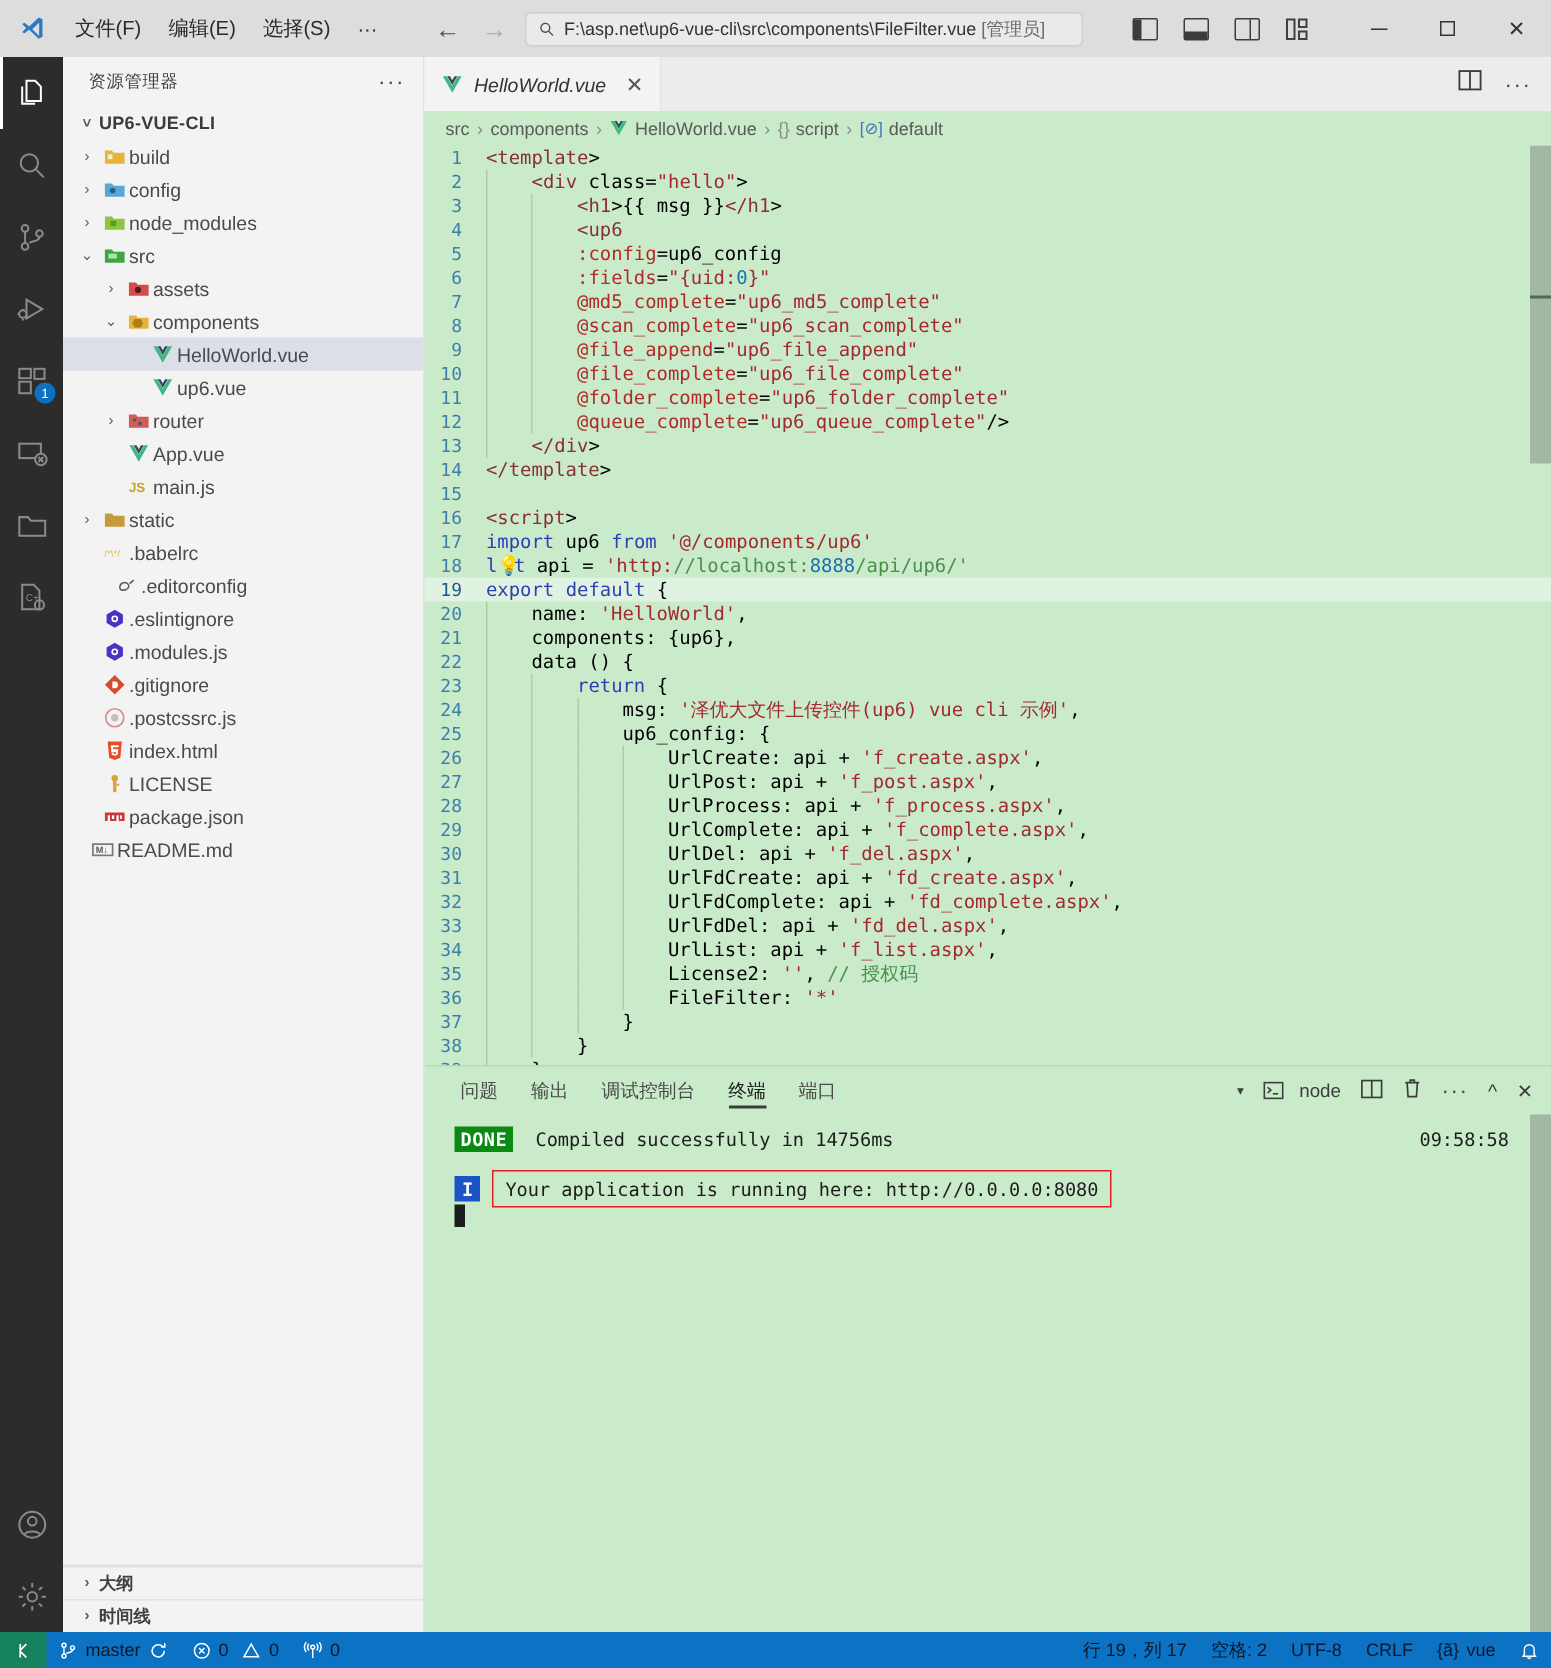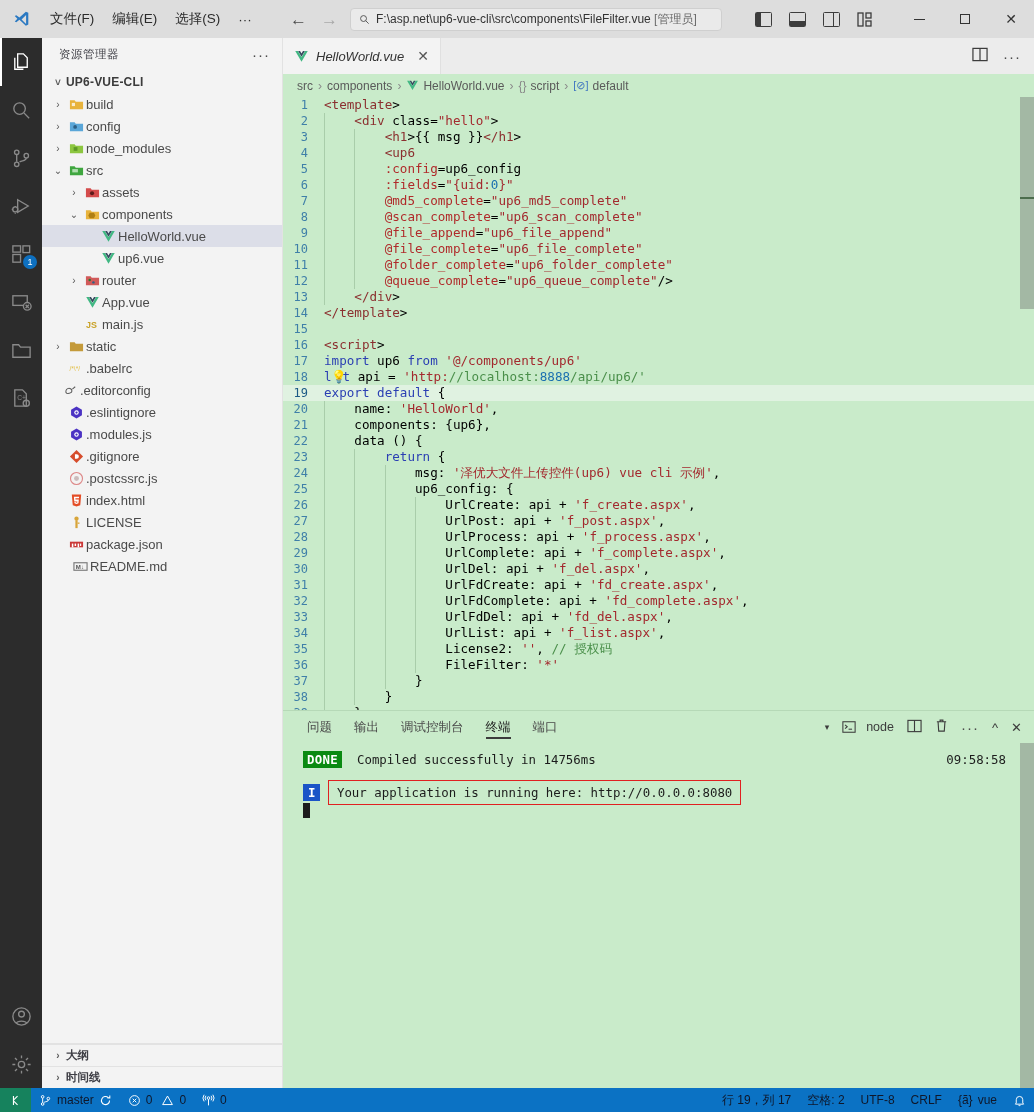--- a/index.html
+++ b/index.html
@@ -463,21 +463,21 @@
           </div>
           <div class="tree-row" style="padding-left: 8px;">
             <span class="twisty empty"></span>
             <span class="ficon">
               <svg viewBox="0 0 16 16">
                 <text x="0.5" y="11" font-size="7" font-family="Liberation Sans" fill="#e3c04a">/*\*/</text>
               </svg>
             </span>
             <span class="flabel">.babelrc</span>
           </div>
-          <div class="tree-row" style="padding-left: 2px;">
+          <div class="tree-row" style="padding-left: 16px;">
             <span class="twisty empty"></span>
             <span class="ficon">
               <svg viewBox="0 0 16 16" fill="none" stroke="#5a5a5a" stroke-width="1.1">
                 <path d="M4 11c-1.6-1-1.2-4 1-5s4.5.6 4.5 2.4S7 11.5 4 11z"></path>
                 <path d="M10 6.5l3-2.5"></path>
               </svg>
             </span>
             <span class="flabel">.editorconfig</span>
           </div>
           <div class="tree-row" style="padding-left: 8px;">
@@ -549,21 +549,21 @@
               <svg viewBox="0 0 16 16">
                 <rect x="1" y="5" width="14" height="6" fill="#cb3837"></rect>
                 <rect x="3" y="7" width="1.6" height="4" fill="#fff"></rect>
                 <rect x="6" y="7" width="1.6" height="2.6" fill="#fff"></rect>
                 <rect x="9.2" y="7" width="1.6" height="4" fill="#fff"></rect>
                 <rect x="11.8" y="7" width="1.2" height="2.6" fill="#fff"></rect>
               </svg>
             </span>
             <span class="flabel">package.json</span>
           </div>
-          <div class="tree-row" style="padding-left: 12px;">
+          <div class="tree-row" style="padding-left: 0;">
             <span class="twisty empty"></span>
             <span class="ficon">
               <svg viewBox="0 0 16 16">
                 <rect x="1" y="4" width="14" height="8" fill="none" stroke="#777" stroke-width="1.2"></rect>
                 <text x="3" y="10.6" font-size="6.5" font-family="Liberation Sans" font-weight="bold" fill="#555">M↓</text>
               </svg>
             </span>
             <span class="flabel">README.md</span>
           </div>
         </div>

